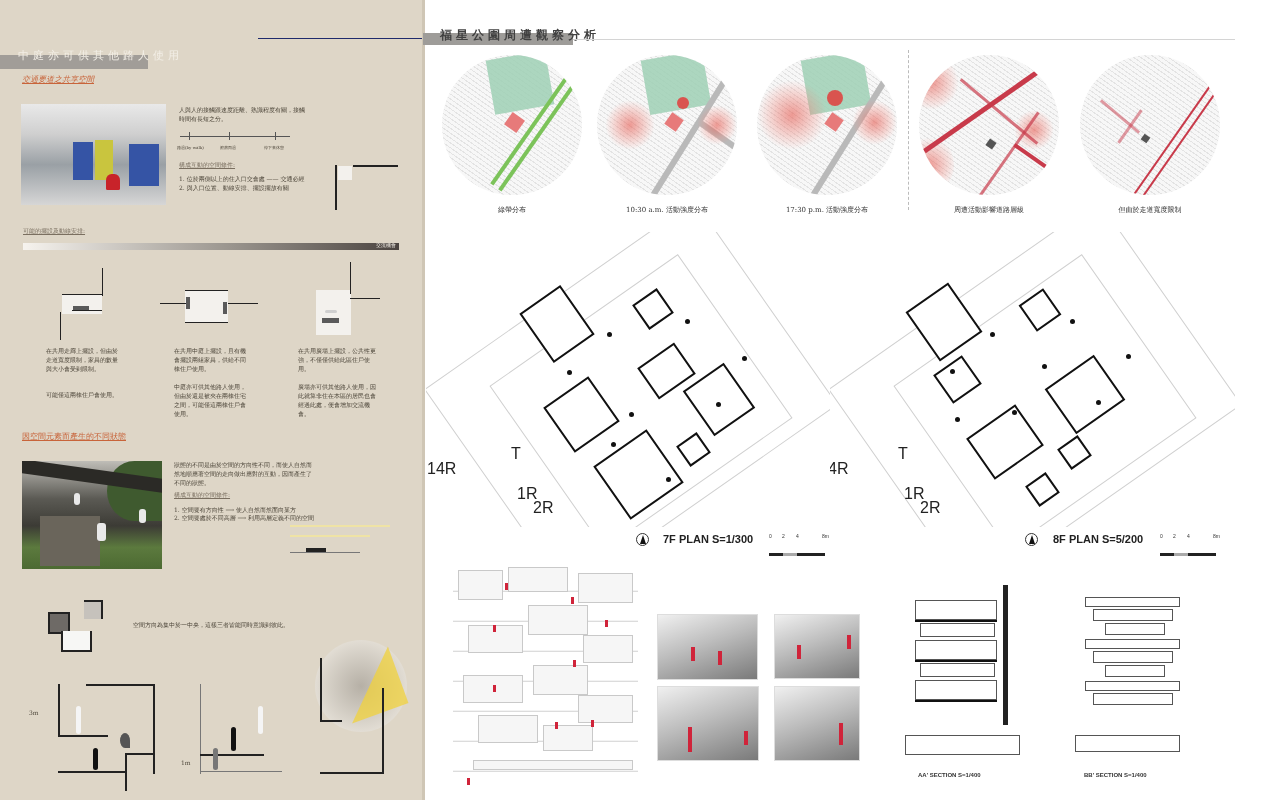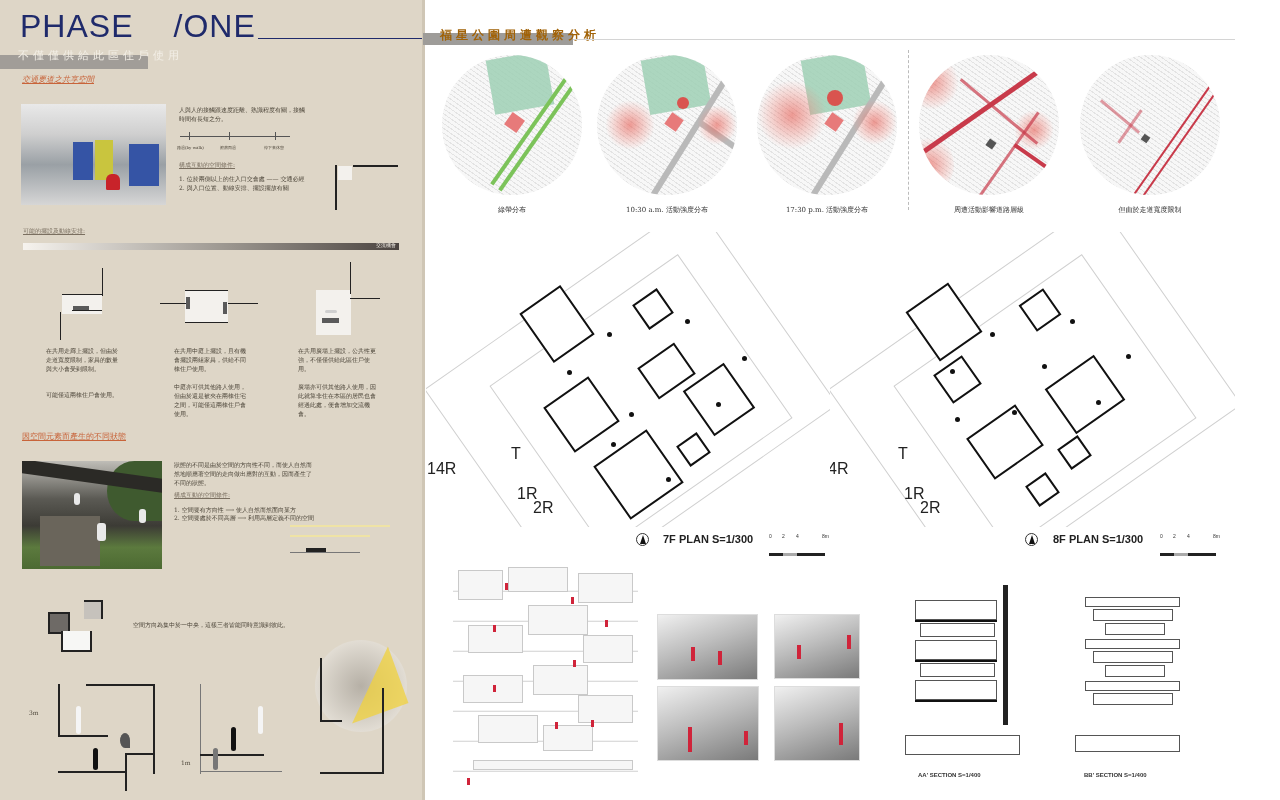--- a/index.html
+++ b/index.html
@@ -31,21 +31,21 @@
 
   .gradbar { position: absolute; left: 23px; top: 243px; width: 376px; height: 7px; background: linear-gradient(90deg,#f6f3ee 0%,#9a958e 55%,#4b4440 100%); }
   .gradbar-label { position: absolute; right: 26px; top: 242px; font-size: 5px; color: #f0ece4; }
   .wall { position: absolute; background: #222; }
   .box { position: absolute; background: #f3f1ed; }
   .furn { position: absolute; background: #5a5a5a; }
   .furn-l { position: absolute; background: #cfcfcf; border-radius: 3px; }
 
   
   .rh-band { position: absolute; left: 423px; top: 33px; width: 150px; height: 12px; background: #9e9c99; }
-  .rh-title { position: absolute; left: 440px; top: 27px; font-size: 12px; color: #a16207; letter-spacing: 4px; font-weight: bold; }
+  .rh-title { position: absolute; left: 440px; top: 27px; font-size: 12px; color: #404040; letter-spacing: 4px; font-weight: bold; }
   .rh-rule { position: absolute; left: 573px; top: 39px; width: 662px; height: 1px; background: #d4d4d4; }
 
   .map-circle { position: absolute; width: 140px; height: 140px; border-radius: 50%; overflow: hidden; background: repeating-linear-gradient(35deg,#f7f7f7 0 3px,#e3e3e3 3px 4px), #fafafa; }
   .map-circle .park { position: absolute; background: #9fd0b5; opacity: .85; }
   .map-circle .road { position: absolute; background: #b9b9b9; }
   .map-circle .heat { position: absolute; border-radius: 50%; background: radial-gradient(circle, rgba(230,90,80,.6) 0%, rgba(240,140,130,.3) 45%, rgba(255,255,255,0) 70%); }
   .map-circle .pink { position: absolute; background: #e77a7a; }
   .map-circle .green { position: absolute; background: #7cc35a; }
   .map-circle .redline { position: absolute; background: #c83a4a; }
   .map-caption { position: absolute; font-size: 7px; color: #333; text-align: center; width: 140px; }
@@ -73,26 +73,23 @@
 
   .section { position: absolute; }
   .section .fl { position: absolute; height: 2px; background: #111; }
   .section .bx { position: absolute; border: 1px solid #555; background: #fff; }
   .sec-cap { position: absolute; font-family: "Liberation Sans", sans-serif; font-size: 6px; color: #333; font-weight: bold; }
 </style>
 </head>
 <body>
 
 <div class="left">
-  <div class="phase">
-    <span>PHASE</span><span class="one">/ONE</span>
-  </div>
   <div class="title-rule"></div>
   <div class="sub-band"></div>
-  <div class="sub-cn">不僅僅供給此區住戶使用</div>
+  <div class="sub-cn">中庭亦可供其他路人使用</div>
 
   <div class="sec-h" style="left:22px;top:74px;font-style:italic;">交通要道之共享空間</div>
   <div class="photo photo1">
     <div class="door-b" style="left:52px;top:38px;width:20px;height:38px;"></div>
     <div class="door-y" style="left:74px;top:36px;width:18px;height:40px;"></div>
     <div class="door-b" style="left:108px;top:40px;width:30px;height:42px;"></div>
     <div class="red" style="left:85px;top:70px;width:14px;height:16px;"></div>
   </div>
   <div class="small" style="left:179px;top:105px;width:130px;">人與人的接觸跟速度距離、熟識程度有關，接觸時間有長短之分。</div>
   <div>
@@ -317,21 +314,21 @@
   <div class="col" style="left:212px;top:132px;"></div>
   <div class="col" style="left:125px;top:185px;"></div>
   <div class="col" style="left:182px;top:178px;"></div>
   <div class="col" style="left:266px;top:168px;"></div>
   <div class="plan-lbl" style="left:-2px;top:228px;text-align:center;">4R</div>
   <div class="plan-lbl" style="left:68px;top:213px;">T</div>
   <div class="plan-lbl" style="left:74px;top:253px;">1R</div>
   <div class="plan-lbl" style="left:90px;top:267px;">2R</div>
 </div>
 <div class="north" style="left:1025px;top:533px;"></div>
-<div class="plan-cap" style="left:1053px;top:533px;">8F PLAN  S=1/300</div>
+<div class="plan-cap" style="left:1053px;top:533px;">8F PLAN  S=5/200</div>
 <div class="scale" style="left:1160px;top:541px;"><span style="width:14px;background:#222;"></span><span style="width:14px;background:#aaa;"></span><span style="width:28px;background:#222;"></span></div>
 <div class="scale-lbl" style="left:1160px;top:533px;">0</div>
 <div class="scale-lbl" style="left:1173px;top:533px;">2</div>
 <div class="scale-lbl" style="left:1187px;top:533px;">4</div>
 <div class="scale-lbl" style="left:1213px;top:533px;">8m</div>
 
 <div class="axo">
   <div class="blk" style="left:5px;top:5px;width:45px;height:30px;"></div>
   <div class="blk" style="left:55px;top:2px;width:60px;height:25px;"></div>
   <div class="blk" style="left:125px;top:8px;width:55px;height:30px;"></div>

